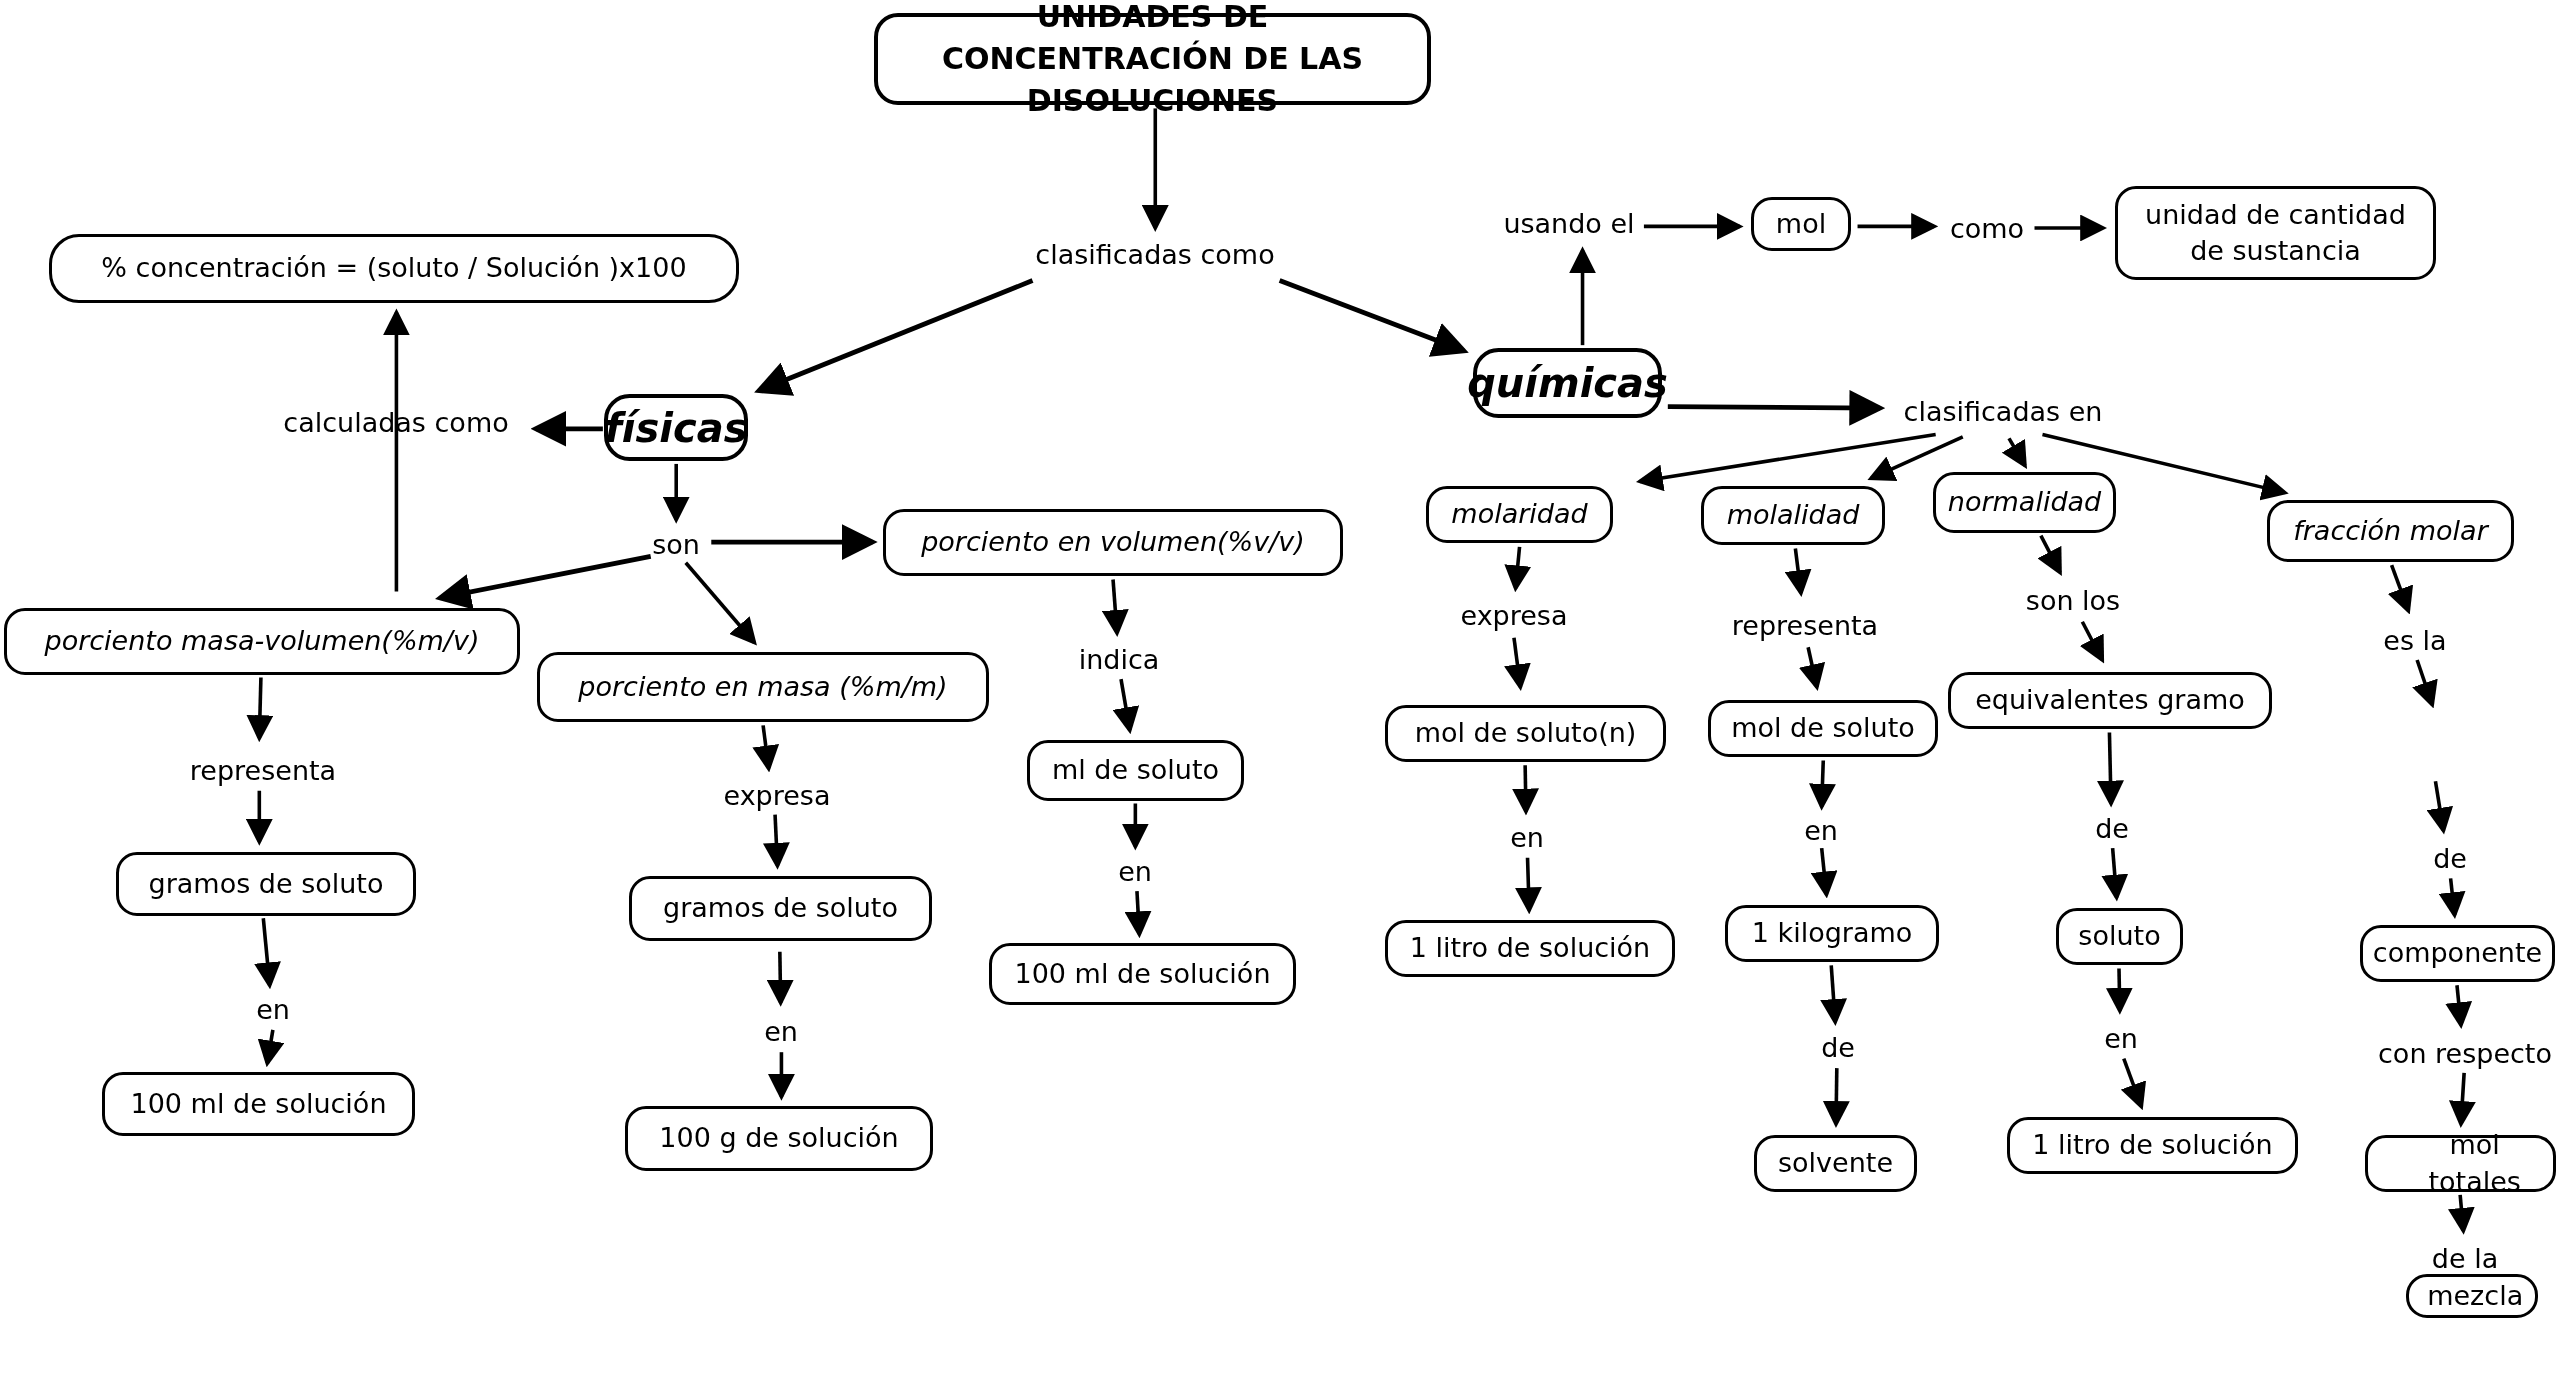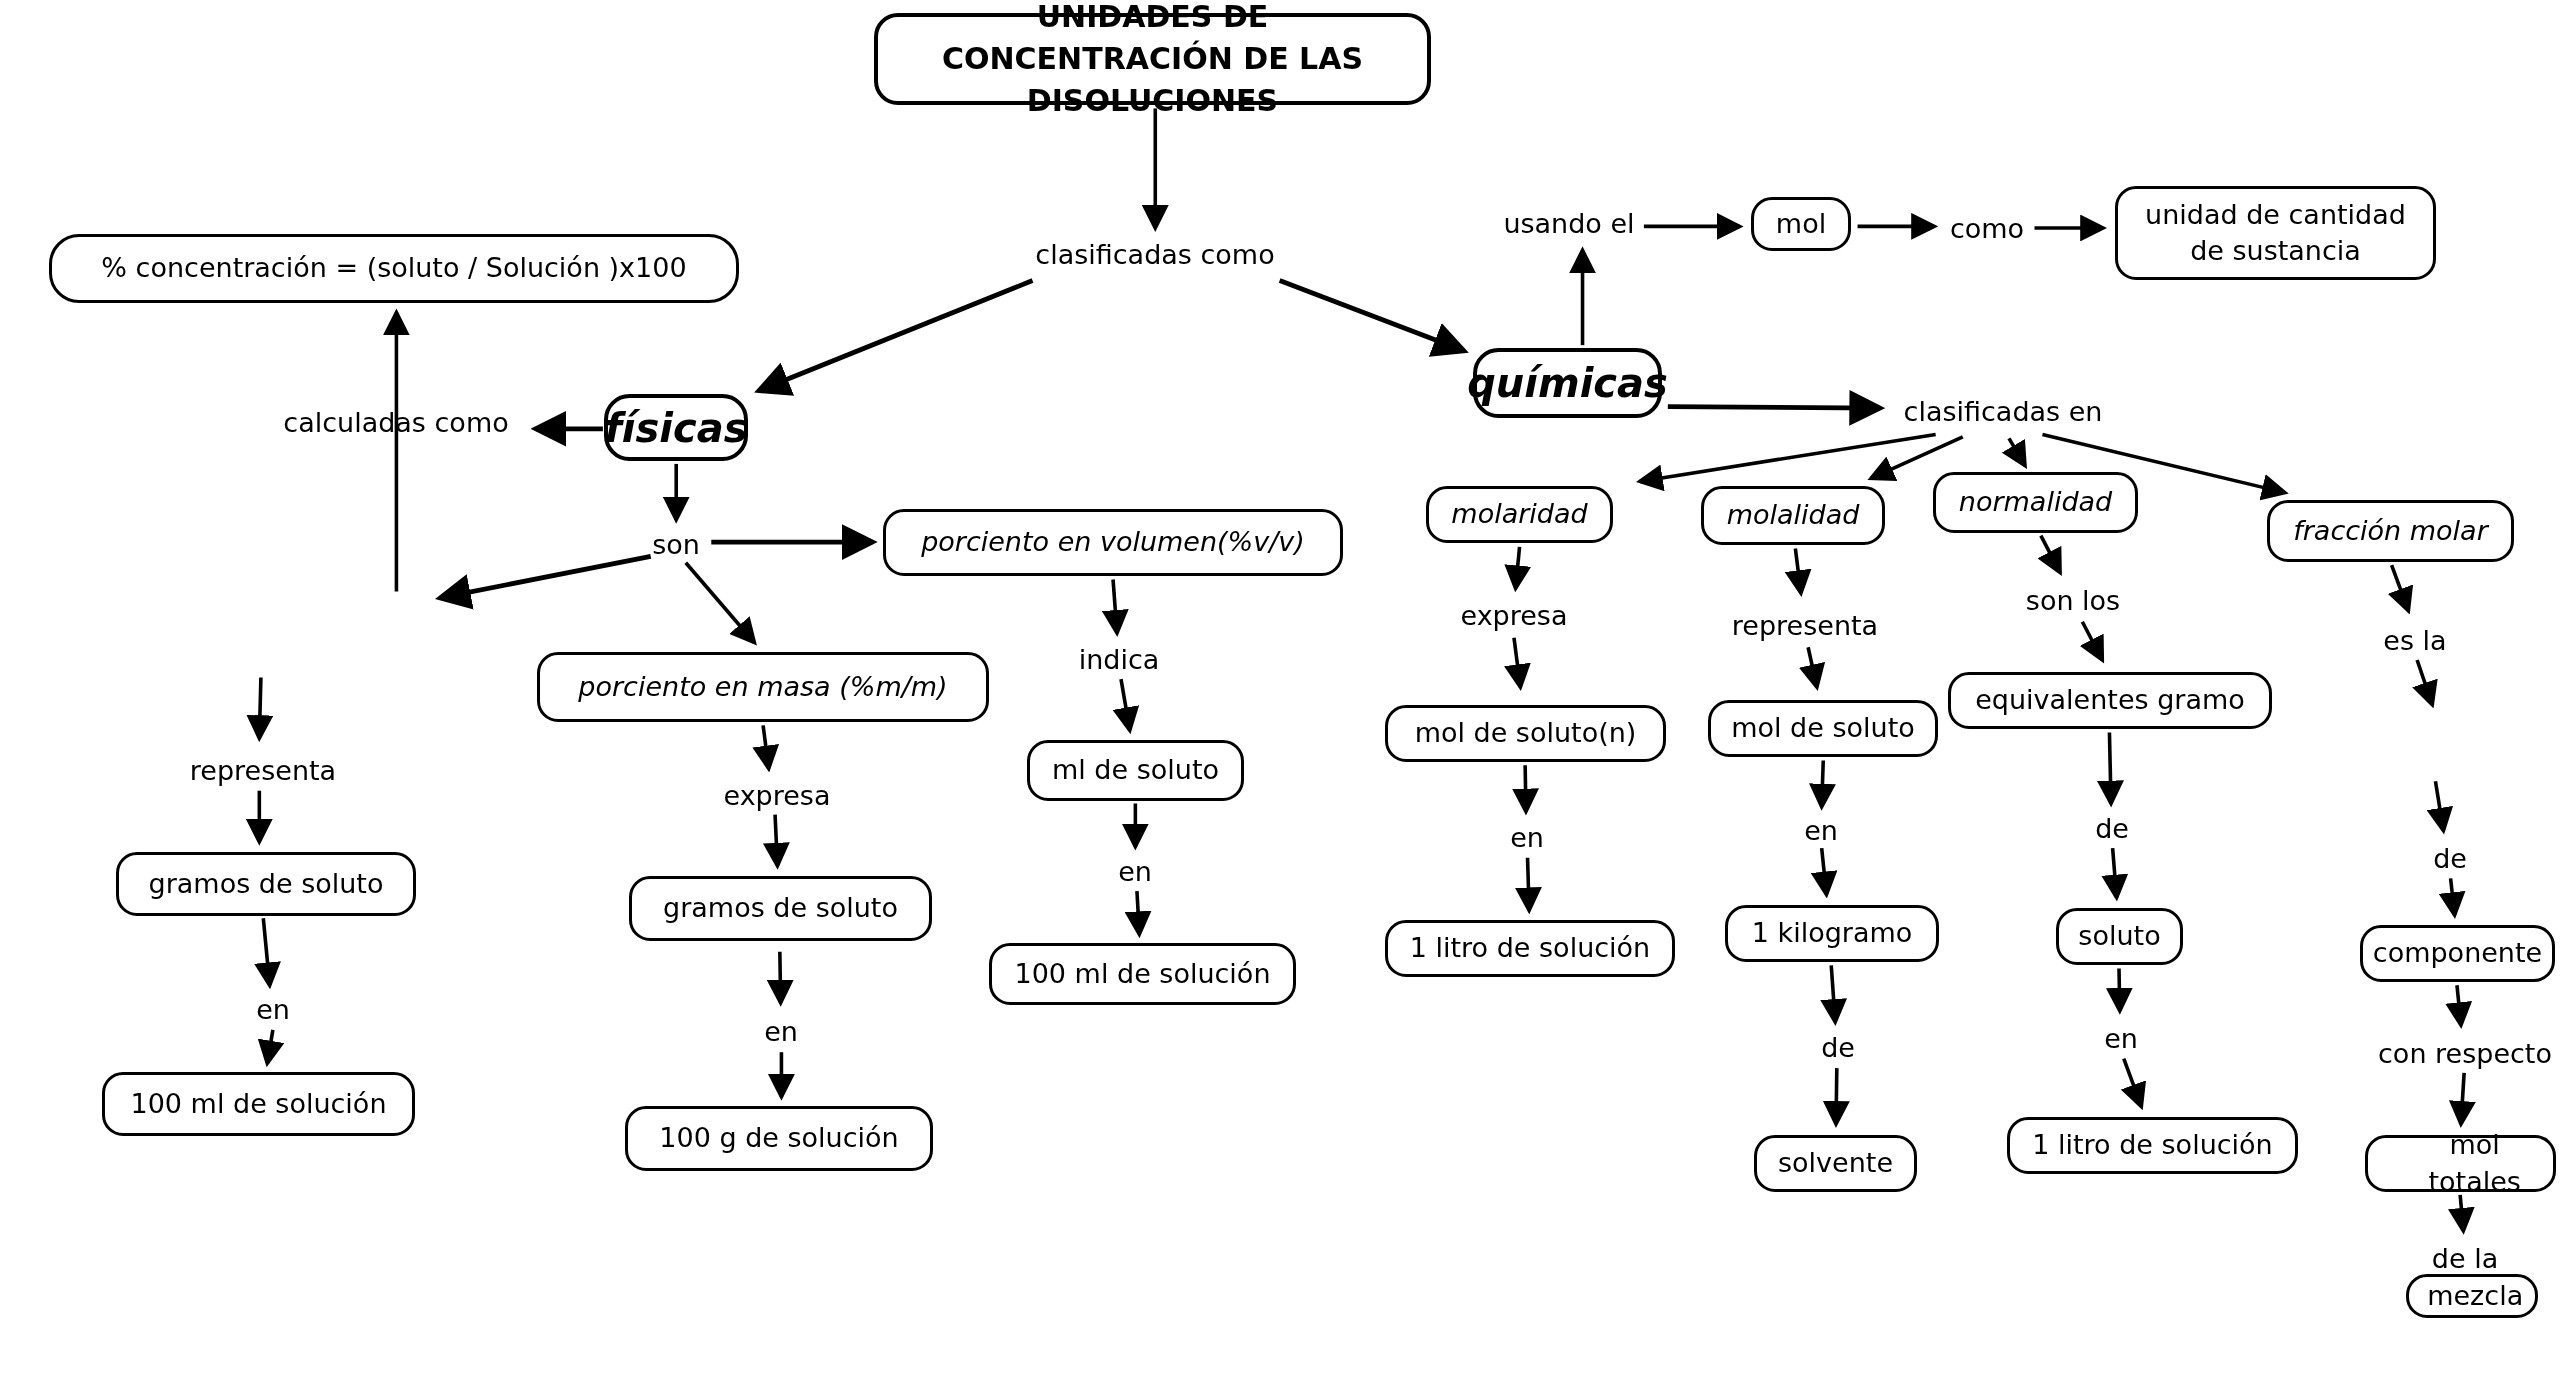--- a/index.html
+++ b/index.html
@@ -131,20 +131,21 @@
   <div class="box formula" style="left:49px;top:234px;width:690px;height:69px;">% concentración = (soluto / Solución )x100</div>
 
   <div class="box heavy italic" style="left:604px;top:394px;width:144px;height:67px;border-radius:25.5px;">físicas</div>
 
   <div class="box heavy italic" style="left:1473px;top:348px;width:189px;height:70px;border-radius:25.5px;">químicas</div>
 
   <div class="box" style="left:1751px;top:197px;width:100px;height:54px;">mol</div>
 
   <div class="box" style="left:2115px;top:186px;width:321px;height:94px;">unidad de cantidad de sustancia</div>
 
+  <div class="box italic" style="left:4px;top:608px;width:516px;height:67px;">porciento masa-volumen(%m/v)</div>
 
   <div class="box italic" style="left:537px;top:652px;width:452px;height:70px;">porciento en masa (%m/m)</div>
 
   <div class="box italic" style="left:883px;top:509px;width:460px;height:67px;">porciento en volumen(%v/v)</div>
 
   <div class="box" style="left:116px;top:852px;width:300px;height:64px;">gramos de soluto</div>
 
   <div class="box" style="left:102px;top:1072px;width:313px;height:64px;">100 ml de solución</div>
 
   <div class="box" style="left:629px;top:876px;width:303px;height:65px;">gramos de soluto</div>
@@ -152,21 +153,21 @@
   <div class="box" style="left:625px;top:1106px;width:308px;height:65px;">100 g de solución</div>
 
   <div class="box" style="left:1027px;top:740px;width:217px;height:61px;">ml de soluto</div>
 
   <div class="box" style="left:989px;top:943px;width:307px;height:62px;">100 ml de solución</div>
 
   <div class="box italic" style="left:1426px;top:486px;width:187px;height:57px;">molaridad</div>
 
   <div class="box italic" style="left:1701px;top:486px;width:184px;height:59px;">molalidad</div>
 
-  <div class="box italic" style="left:1933px;top:472px;width:205px;height:61px;">normalidad</div>
+  <div class="box italic" style="left:1933px;top:472px;width:183px;height:61px;">normalidad</div>
 
   <div class="box italic" style="left:2267px;top:500px;width:247px;height:62px;">fracción molar</div>
 
   <div class="box" style="left:1385px;top:705px;width:281px;height:57px;">mol de soluto(n)</div>
 
   <div class="box" style="left:1708px;top:700px;width:230px;height:57px;">mol de soluto</div>
 
   <div class="box" style="left:1948px;top:672px;width:324px;height:57px;">equivalentes gramo</div>
 
 

